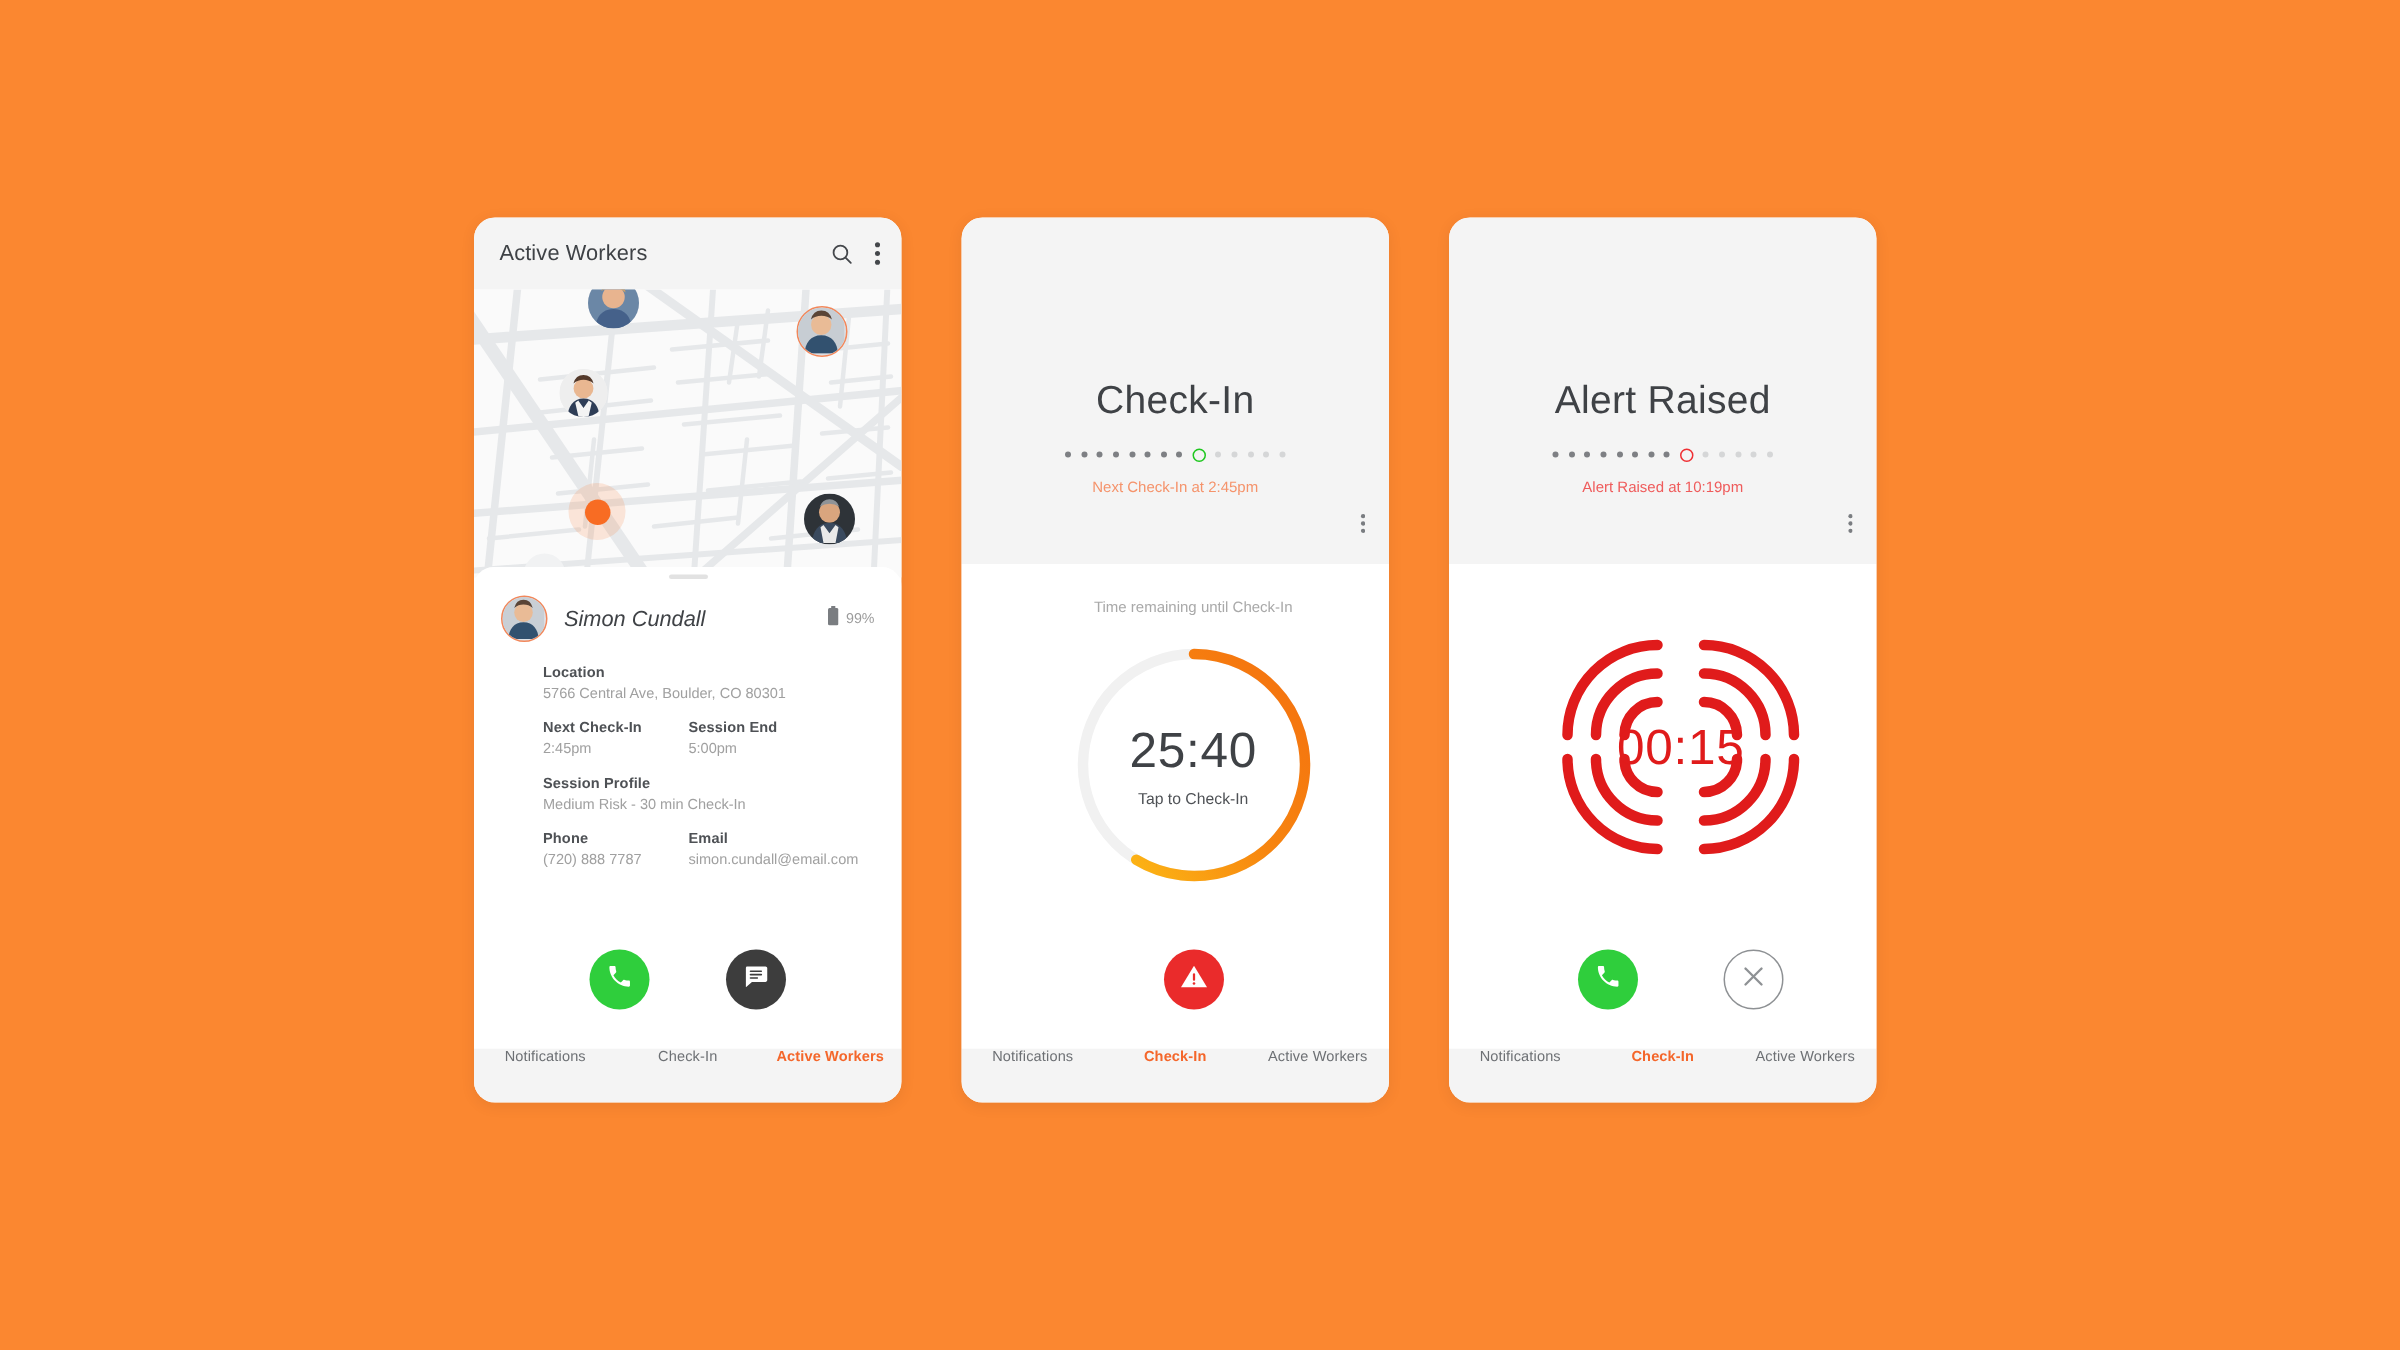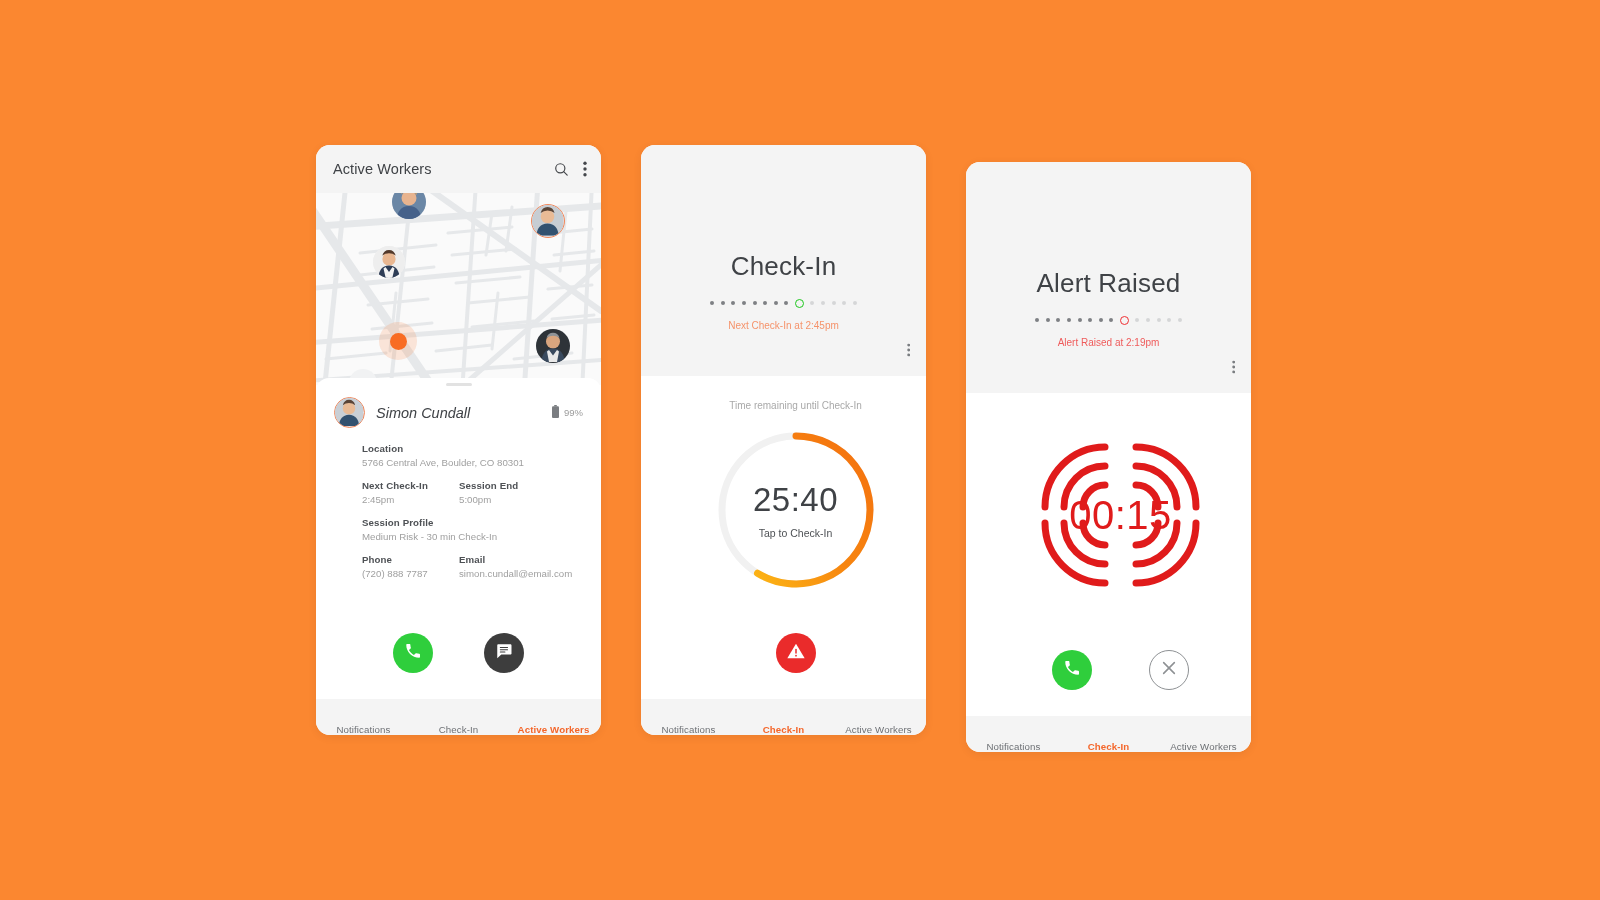--- a/index.html
+++ b/index.html
@@ -21,21 +21,21 @@
     width: 285px; height: 590px;
     background: #ffffff;
     border-radius: 14px;
     overflow: hidden;
     display: flex;
     flex-direction: column;
     box-shadow: 0 2px 10px rgba(0,0,0,0.07);
   }
   #phone1 { left: 316px; top: 145px; }
   #phone2 { left: 641px; top: 145px; }
-  #phone3 { left: 966px; top: 162px; }
+  #phone3 { left: 966px; top: 145px; }
 
   
   .appbar {
     height: 48px;
     background: #f4f4f4;
     display: flex;
     align-items: center;
     padding: 0 14px 0 17px;
     flex: 0 0 auto;
   }
@@ -138,21 +138,21 @@
   .btn-call { background: #2fce3c; }
   .btn-msg { background: #3d3d3d; }
   .btn-alert { background: #ea2b2b; }
   .btn-cancel { background: #fff; border: 1.6px solid #8e9194; }
 
   
   .tabbar {
     height: 36px;
     background: #f4f4f4;
     display: flex;
-    align-items: flex-end;
+    align-items: flex-start;
     flex: 0 0 auto;
   }
   .tab {
     flex: 1 1 0;
     text-align: center;
     font-size: 9.7px;
     color: #6d7074;
     cursor: pointer;
     letter-spacing: .1px;
   }
@@ -232,21 +232,21 @@
   }
   .alert-graphic {
     position: relative;
     width: 175px; height: 160px;
     margin-top: 42px;
     display: flex; align-items: center; justify-content: center;
   }
   .alert-graphic svg { position: absolute; inset: 0; }
   .alert-time {
     position: relative;
-    font-size: 40px;
+    font-size: 33px;
     color: #e01b1b;
     letter-spacing: .5px;
   }
   .centered-actions {
     margin-top: auto; margin-bottom: 26px;
     display: flex; justify-content: center; width: 100%;
   }
   .split-actions {
     margin-top: auto; margin-bottom: 26px;
     display: flex; justify-content: space-around;
@@ -530,21 +530,21 @@
         <i class="past"></i>
         <i class="past"></i>
         <i class="past"></i>
         <i class="now red"></i>
         <i class="future"></i>
         <i class="future"></i>
         <i class="future"></i>
         <i class="future"></i>
         <i class="future"></i>
       </div>
-      <div class="panel-sub red">Alert Raised at 2:19pm</div>
+      <div class="panel-sub red">Alert Raised at 10:19pm</div>
       <div class="panel-menu">
         <svg width="3.4" height="14" viewBox="0 0 4 16">
             <circle cx="2" cy="2.2" r="1.7" fill="#7a7d81"></circle>
             <circle cx="2" cy="8" r="1.7" fill="#7a7d81"></circle>
             <circle cx="2" cy="13.8" r="1.7" fill="#7a7d81"></circle>
           </svg>
       </div>
     </div>
 
     <div class="body-panel">

